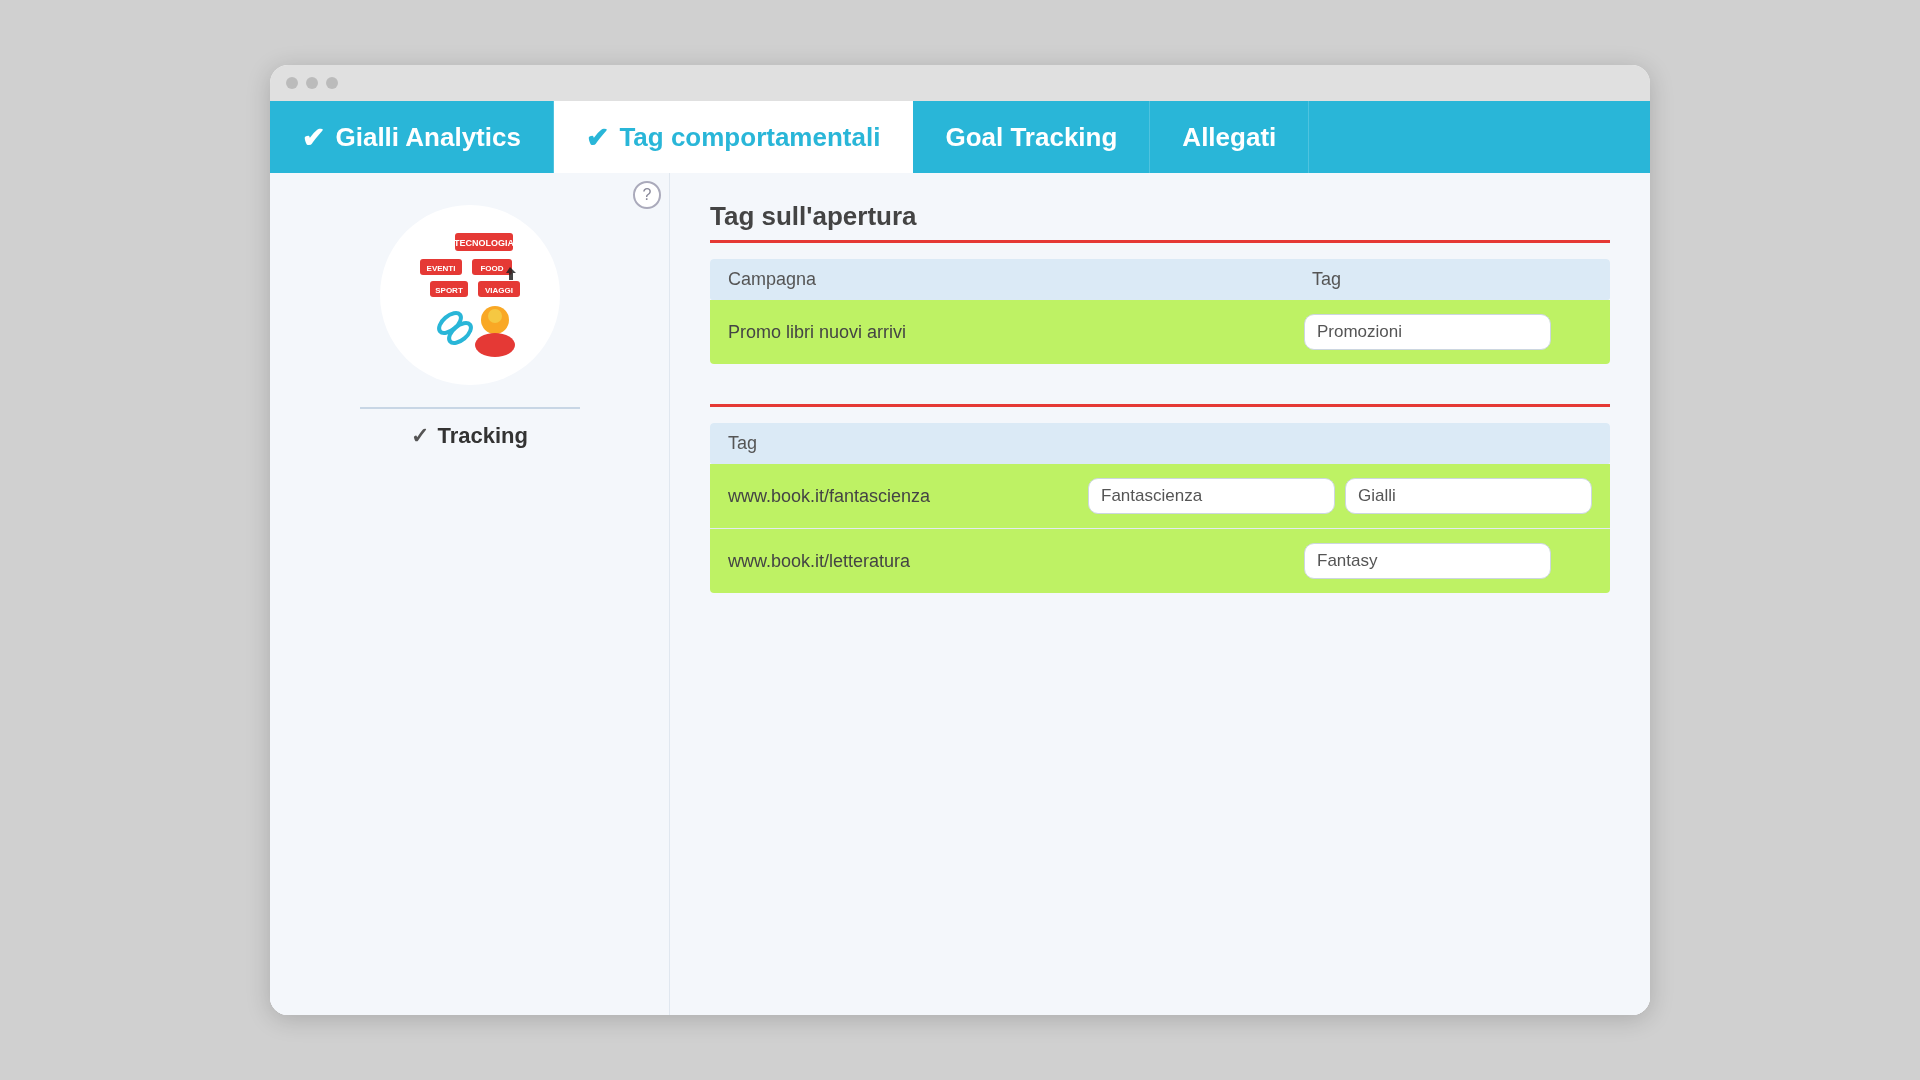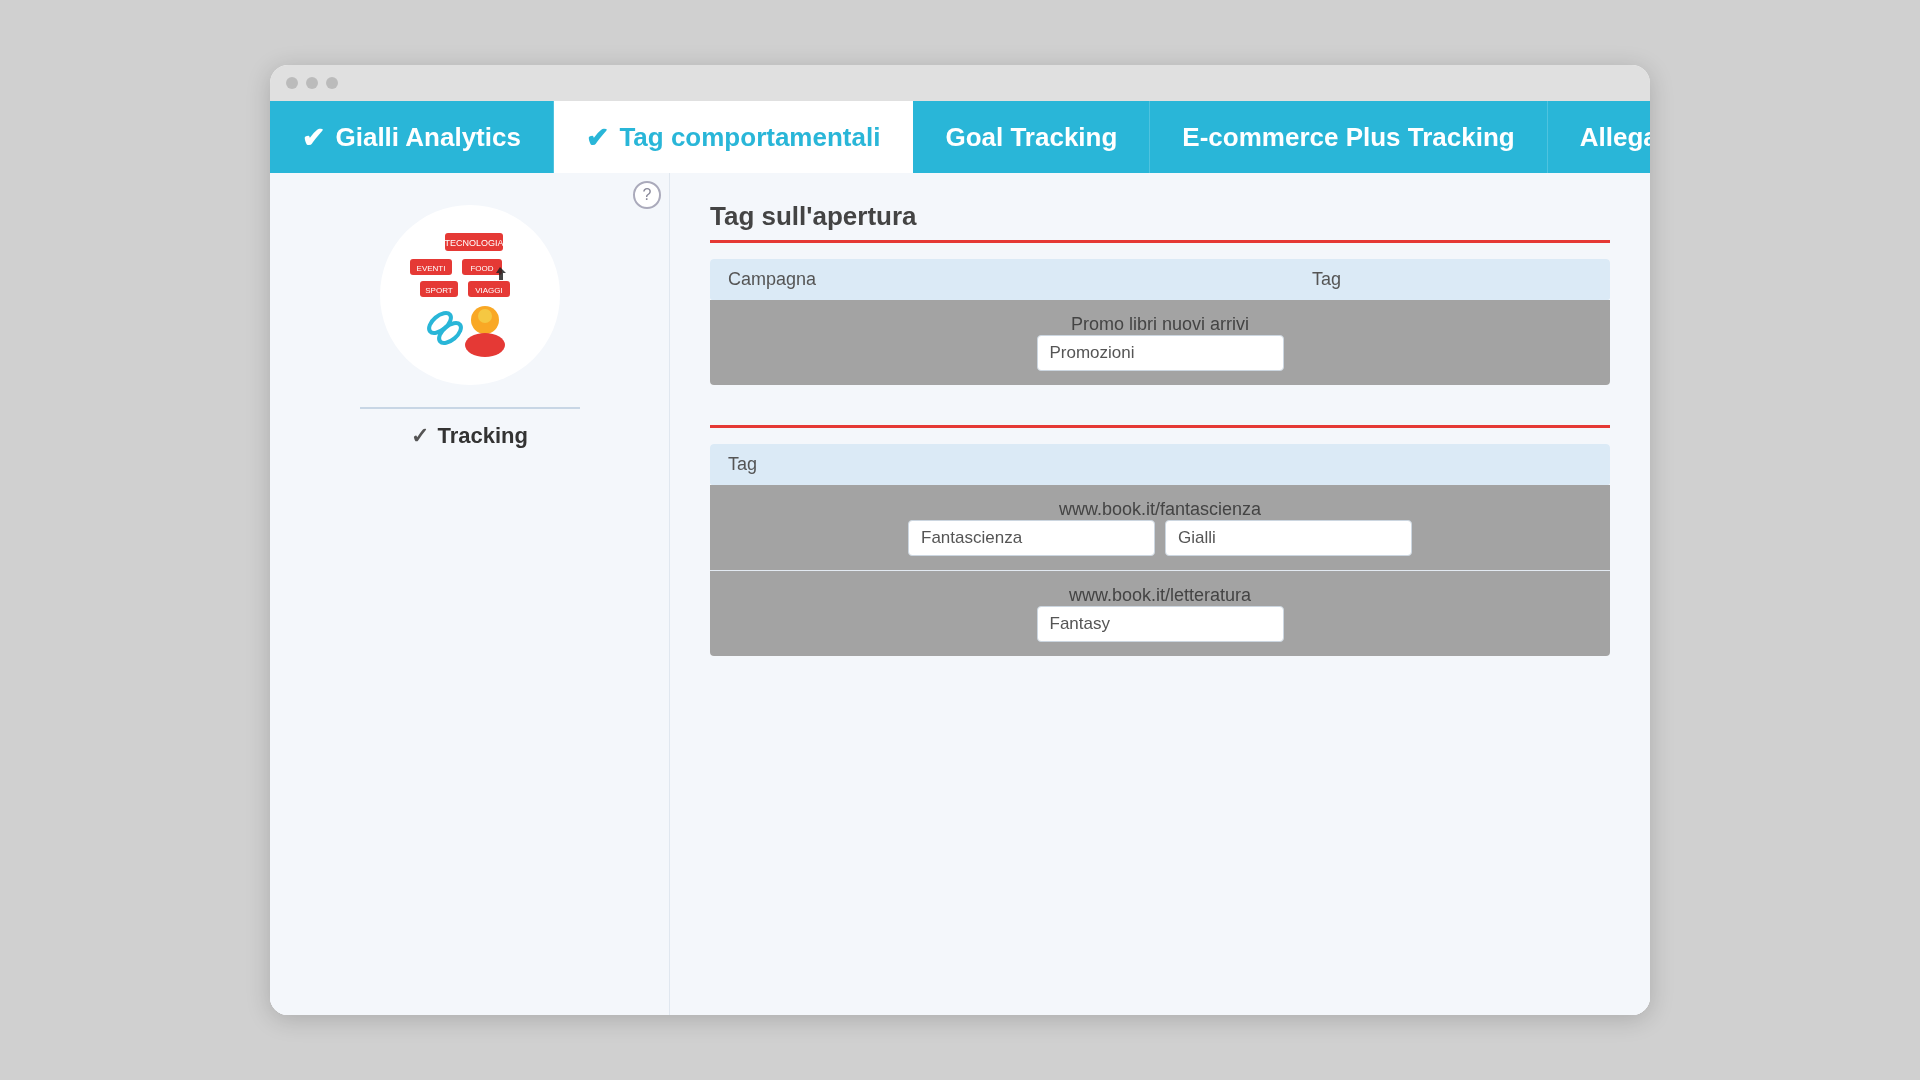--- a/index.html
+++ b/index.html
@@ -97,24 +97,25 @@
       background: #f4f7fb;
       border-right: 1px solid #e0e7ef;
     }
     .sidebar-image {
       width: 180px;
       height: 180px;
       border-radius: 50%;
       background: #fff;
       display: flex;
       align-items: center;
-      justify-content: center;
+      justify-content: flex-end;
       position: relative;
       overflow: hidden;
       margin-bottom: 12px;
+      font-weight: bold;
     }
     
     .sidebar-illustration {
       width: 160px;
       height: 160px;
     }
     .sidebar-divider {
       width: 220px;
       height: 2px;
       background: #c8d6e5;
@@ -178,41 +179,40 @@
     }
     .table-header-cell {
       font-size: 18px;
       color: #555;
       font-weight: normal;
     }
     .col-main { flex: 2; }
     .col-tag { flex: 1; }
     .table-row {
       display: flex;
-      flex-direction: column;
       align-items: center;
       padding: 14px 18px;
       border-bottom: 1px solid #e3eaf2;
-      background: #a3a3a3;
+      background: #bef264;
     }
     .table-row:last-child { border-bottom: none; }
     .row-label {
       flex: 2;
       font-size: 18px;
       color: #444;
     }
     .row-tag {
       flex: 1;
       display: flex;
       align-items: center;
       gap: 10px;
     }
     .tag-input {
       border: 1px solid #ccd6e0;
-      border-radius: 4px;
+      border-radius: 10px;
       padding: 7px 12px;
       font-size: 17px;
       color: #555;
       background: #fff;
       min-width: 140px;
     }
     .section-gap { height: 32px; }
     .section-table-wrap {
       background: #fff;
       border-radius: 4px;
@@ -240,23 +240,20 @@
         <span>Gialli Analytics</span>
       </div>
       <div class="tab active">
         <span class="check-icon">✔</span>
         <span>Tag comportamentali</span>
       </div>
       <div class="tab">
         <span>Goal Tracking</span>
       </div>
       <div class="tab">
-        <span>E-commerce Plus Tracking</span>
-      </div>
-      <div class="tab">
         <span>Allegati</span>
       </div>
     </div>
 
     <div class="main-area">
 
       <div class="sidebar sidebar-pos">
         <div class="sidebar-image">
 
           <svg class="sidebar-illustration" viewBox="0 0 160 160" xmlns="http://www.w3.org/2000/svg">

